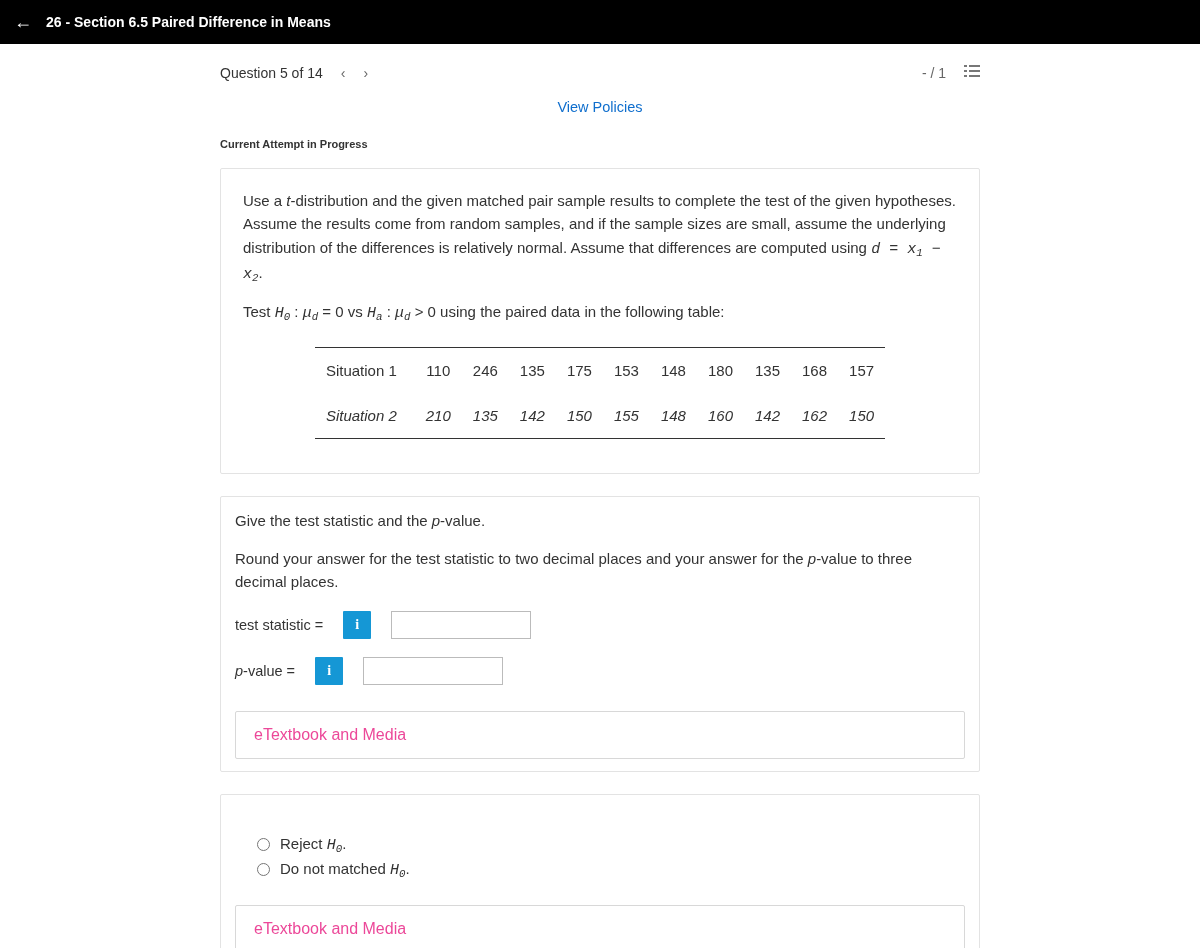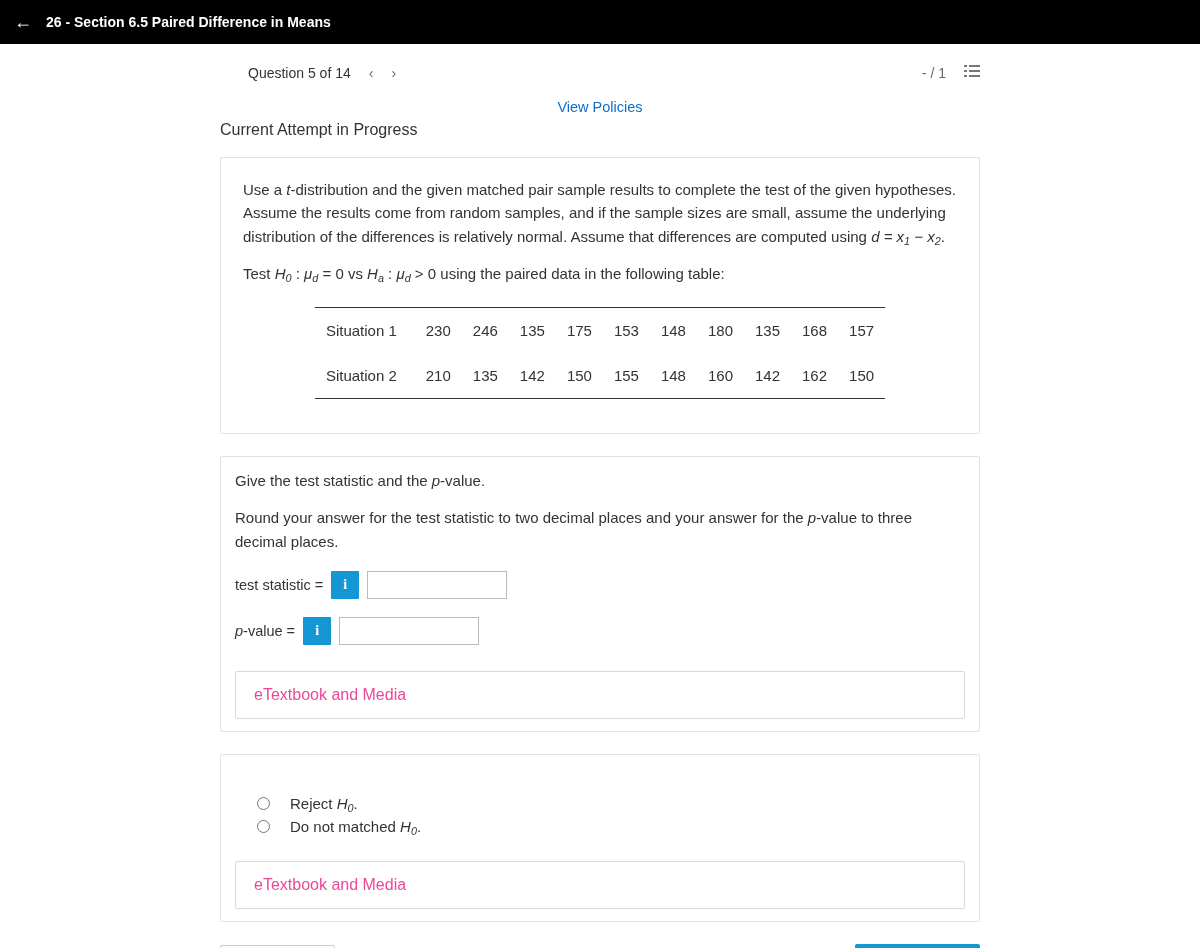--- a/index.html
+++ b/index.html
@@ -29,73 +29,73 @@
     margin: 0 auto;
     padding: 0 0 40px 0;
   }
   .nav-row {
     display: flex;
     align-items: center;
     justify-content: space-between;
     padding: 20px 0 18px 0;
     font-size: 14px;
     color: #333;
-    margin-left: 28px;
   }
   .nav-left { display: flex; align-items: center; gap: 18px; }
   .nav-arrows { display: flex; gap: 18px; color: #666; }
   .nav-arrows span { cursor: pointer; }
   .nav-right { display: flex; align-items: center; gap: 18px; color: #666; }
   .list-icon { cursor: pointer; }
   .view-policies {
     color: #0f6ecd;
     font-size: 14.5px;
     padding-bottom: 6px;
     cursor: pointer;
     text-align: center;
   }
   .attempt-line {
-    font-weight: 400;
-    font-size: 16px;
+    font-weight: 700;
+    font-size: 11px;
     padding-bottom: 18px;
+    margin-top: 17px;
   }
   .panel {
     border: 1px solid #e3e3e3;
     border-radius: 2px;
     padding: 20px 22px 26px 22px;
     margin-bottom: 22px;
     background: #fff;
   }
   .panel p { line-height: 1.55; font-size: 15px; color: #333; }
   .mt { margin-top: 14px; }
   .mt2 { margin-top: 20px; }
   .italic { font-style: italic; }
-  .math { font-family: Liberation Sans, sans-serif; font-style: italic; }
+  .math { font-family: Liberation Mono, monospace; font-style: italic; }
   .sub { font-size: 0.72em; position: relative; top: 0.3em; font-style: italic; }
   table.data {
     border-collapse: collapse;
     margin: 22px auto 8px auto;
     font-size: 15px;
   }
   table.data td {
     padding: 14px 11px;
     text-align: center;
     white-space: nowrap;
   }
   table.data td.label {
     text-align: left;
     padding-right: 18px;
   }
   table.data tr:first-child td { border-top: 1px solid #333; }
-  table.data tr:last-child td { border-bottom: 1px solid #333; }
+  table.data tr:last-child td { border-bottom: 1px solid #333; font-style: italic; }
   .inner-pad { padding: 12px 14px; }
   .input-row {
     display: flex;
     align-items: center;
-    gap: 8px;
+    gap: 20px;
     margin: 18px 0 4px 0;
     font-size: 14.5px;
   }
   .info-icon {
     display: inline-flex;
     align-items: center;
     justify-content: center;
     width: 28px;
     height: 28px;
     background: #1597d5;
@@ -116,21 +116,21 @@
   .etextbook {
     border: 1px solid #d8d8d8;
     border-radius: 2px;
     padding: 14px 18px;
     margin-top: 26px;
     font-size: 16px;
     color: #ec4899;
     cursor: pointer;
   }
   .radio-group { margin: 28px 0 8px 22px; }
-  .radio-row { display: flex; align-items: center; gap: 20px; margin-bottom: 6px; font-size: 15px; }
+  .radio-row { display: flex; align-items: center; gap: 10px; margin-bottom: 6px; font-size: 15px; }
   .radio-row input { cursor: pointer; }
   .footer-row {
     display: flex;
     align-items: center;
     justify-content: space-between;
     margin-top: 8px;
   }
   .save-later {
     border: 1px solid #ccc;
     background: #fff;
@@ -192,21 +192,21 @@
       <span>Use a </span><span class="italic">t</span><span>-distribution and the given matched pair sample results to complete the test of the given hypotheses. Assume the results come from random samples, and if the sample sizes are small, assume the underlying distribution of the differences is relatively normal. Assume that differences are computed using </span><span class="math">d = x</span><span class="math sub">1</span><span class="math"> − x</span><span class="math sub">2</span><span>.</span>
     </p>
     <p class="mt">
       <span>Test </span><span class="math">H</span><span class="math sub">0</span> : <span class="math">μ</span><span class="math sub">d</span><span> = 0 vs </span><span class="math">H</span><span class="math sub">a</span> : <span class="math">μ</span><span class="math sub">d</span><span> &gt; 0 using the paired data in the following table:</span>
     </p>
 
     <table class="data">
       <tbody>
           <tr>
         <td class="label">Situation 1</td>
-        <td>230</td>
+        <td>110</td>
             <td>246</td>
             <td>135</td>
             <td>175</td>
             <td>153</td>
             <td>148</td>
             <td>180</td>
             <td>135</td>
             <td>168</td>
             <td>157</td>
       </tr>

